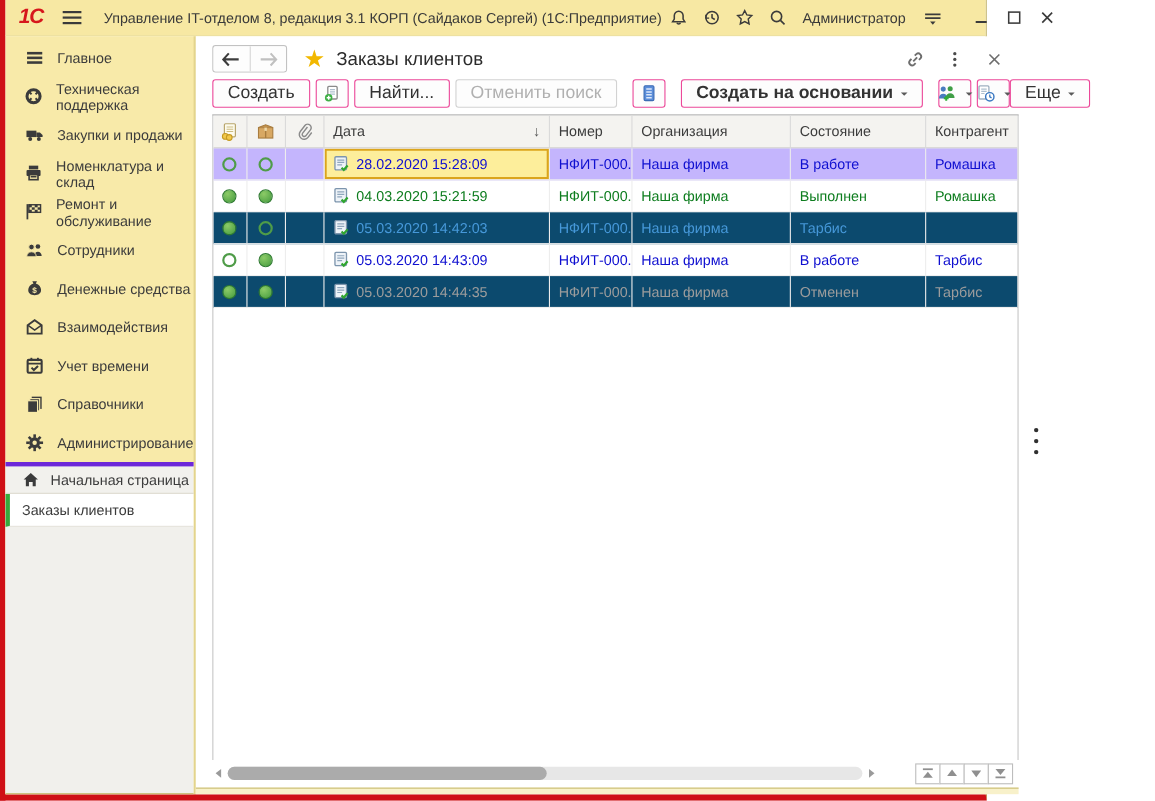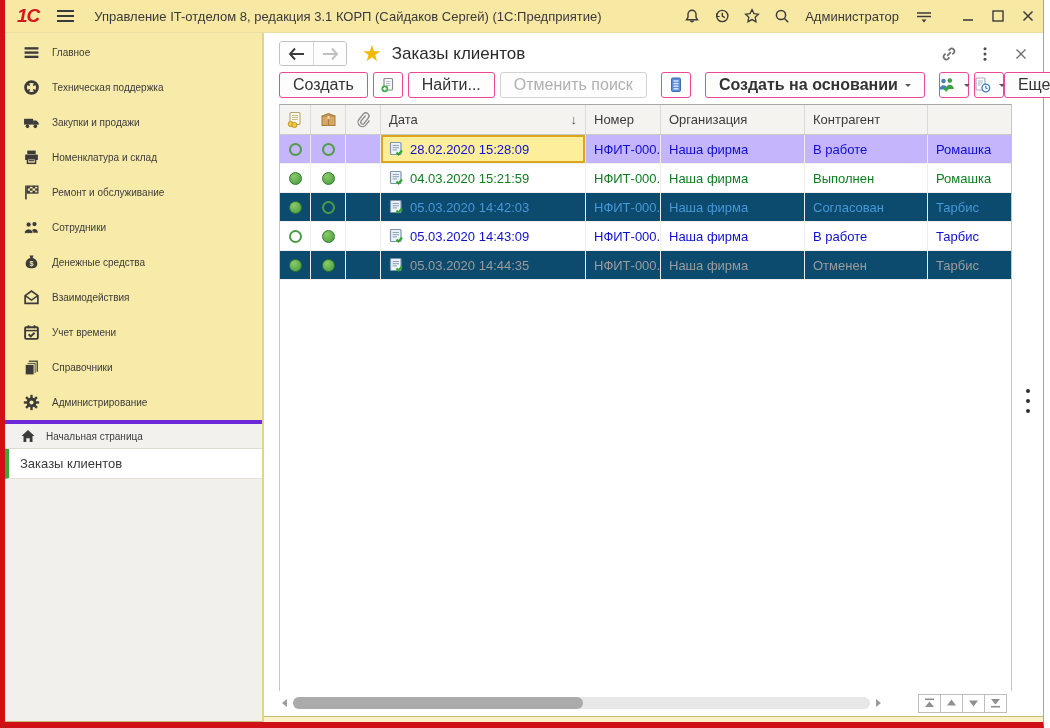--- a/index.html
+++ b/index.html
@@ -1,18 +1,18 @@
 <!DOCTYPE html>
 <html><head>
 <meta charset="utf-8">
 <style>
   * { margin:0; padding:0; box-sizing:border-box; }
   html,body { width:1050px; height:728px; overflow:hidden; background:#ffffff;
               font-family:"Liberation Sans","DejaVu Sans",sans-serif; }
-  .window { position:relative; width:1044px; height:728px;
+  .window { position:relative; width:897px; height:728px;
             border-left:5px solid #cf1016; border-bottom:6px solid #cf1016;
             border-right:1px solid #b9a959; background:#fff; }
   
   .titlebar { height:33px; background:#f7e8a3; display:flex; align-items:center;
               border-bottom:1px solid #eadfa2; }
   .logo { font-weight:bold; font-size:19px; color:#d6161c; letter-spacing:-1px;
           margin:0 0 0 12px; font-style:italic; }
   .hamburger { margin-left:18px; display:inline-flex; flex-direction:column; gap:3px; cursor:pointer; }
   .hamburger i { display:block; width:17px; height:2px; background:#3a3a3a; }
   .tb-title { margin-left:20px; font-size:13px; color:#3a3a3a; white-space:nowrap; }
@@ -20,21 +20,21 @@
   .tb-ic { width:30px; height:24px; display:inline-flex; align-items:center; justify-content:center; cursor:pointer; }
   .tb-user { font-size:13px; color:#3a3a3a; margin:0 10px 0 8px; cursor:pointer; }
   .winctl { margin-left:14px; }
   
   .body-row { display:flex; height:689px; }
   .sidebar { width:259px; background:#f8eaa9; border-right:2px solid #e3d48d;
              display:flex; flex-direction:column; }
   .menu { padding-top:2px; }
   .menu-item { height:35px; display:flex; align-items:center; padding-left:17px; cursor:pointer; }
   .mi-icon { width:18px; height:18px; display:inline-flex; align-items:center; justify-content:center; }
-  .mi-label { margin-left:12px; font-size:10px; color:#3c3c3c; }
+  .mi-label { margin-left:12px; font-size:13px; color:#3c3c3c; }
   .home-row { height:29px; background:#f2f1ed; border-top:4px solid #6d28d9; border-bottom:1px solid #dcd9ce;
               display:flex; align-items:center; padding-left:14px; cursor:pointer; }
   .home-row .mi-label { margin-left:9px; }
   .win-tab { height:30px; background:#ffffff; display:flex; align-items:center;
              border-left:4px solid #37a93c; padding-left:11px; cursor:pointer;
              border-bottom:1px solid #e4e2da; }
   .win-tab span { font-size:13px; color:#3a3a3a; }
   .sidebar-rest { flex:1; background:#f1f0ec; border-bottom:1px solid #c9bc72; }
   
   .main { flex:1; background:#fff; display:flex; flex-direction:column; }
@@ -451,20 +451,21 @@
                       <path d="M9.5 3.5 5 9.2a1.9 1.9 0 0 0 3 2.3l4.2-5.4a3.2 3.2 0 0 0-5-4L3 7.5a4.4 4.4 0 0 0 7 5.4l3.4-4.4"></path>
                     </svg>
                   </span>
                 </div>
               <div class="c sortable">
                   <span>Дата</span>
                   <span class="sort-arrow">↓</span>
                 </div>
               <div class="c">Номер</div>
               <div class="c">Организация</div>
+              <div class="c">Состояние</div>
               <div class="c">Контрагент</div>
             </div>
             <div id="rows">
                 <div class="t-row selected" style="color: rgb(15, 15, 208);">
     <div class="c ic">
                     <span class="st-circle pay empty"></span>
                   </div>
     <div class="c ic">
                     <span class="st-circle ship empty"></span>
                   </div>
@@ -532,21 +533,20 @@
                           <line x1="3.6" y1="6.7" x2="10" y2="6.7"></line>
                           <line x1="3.6" y1="8.9" x2="8" y2="8.9"></line>
                         </g>
                         <path d="M7.5 11.5l2 2 3.5-4" fill="none" stroke="#2ea52e" stroke-width="2"></path>
                       </svg>
                     </span>
                     <span class="date-text">05.03.2020 14:42:03</span>
                   </div>
     <div class="c f-number">НФИТ-000...</div>
     <div class="c f-org">Наша фирма</div>
-    <div class="c f-state">Согласован</div>
     <div class="c f-contractor">Тарбис</div>
   </div>
                 <div class="t-row" style="color: rgb(15, 15, 208);">
     <div class="c ic">
                     <span class="st-circle pay empty"></span>
                   </div>
     <div class="c ic">
                     <span class="st-circle ship filled"></span>
                   </div>
     <div class="c ic c-clip"></div>

